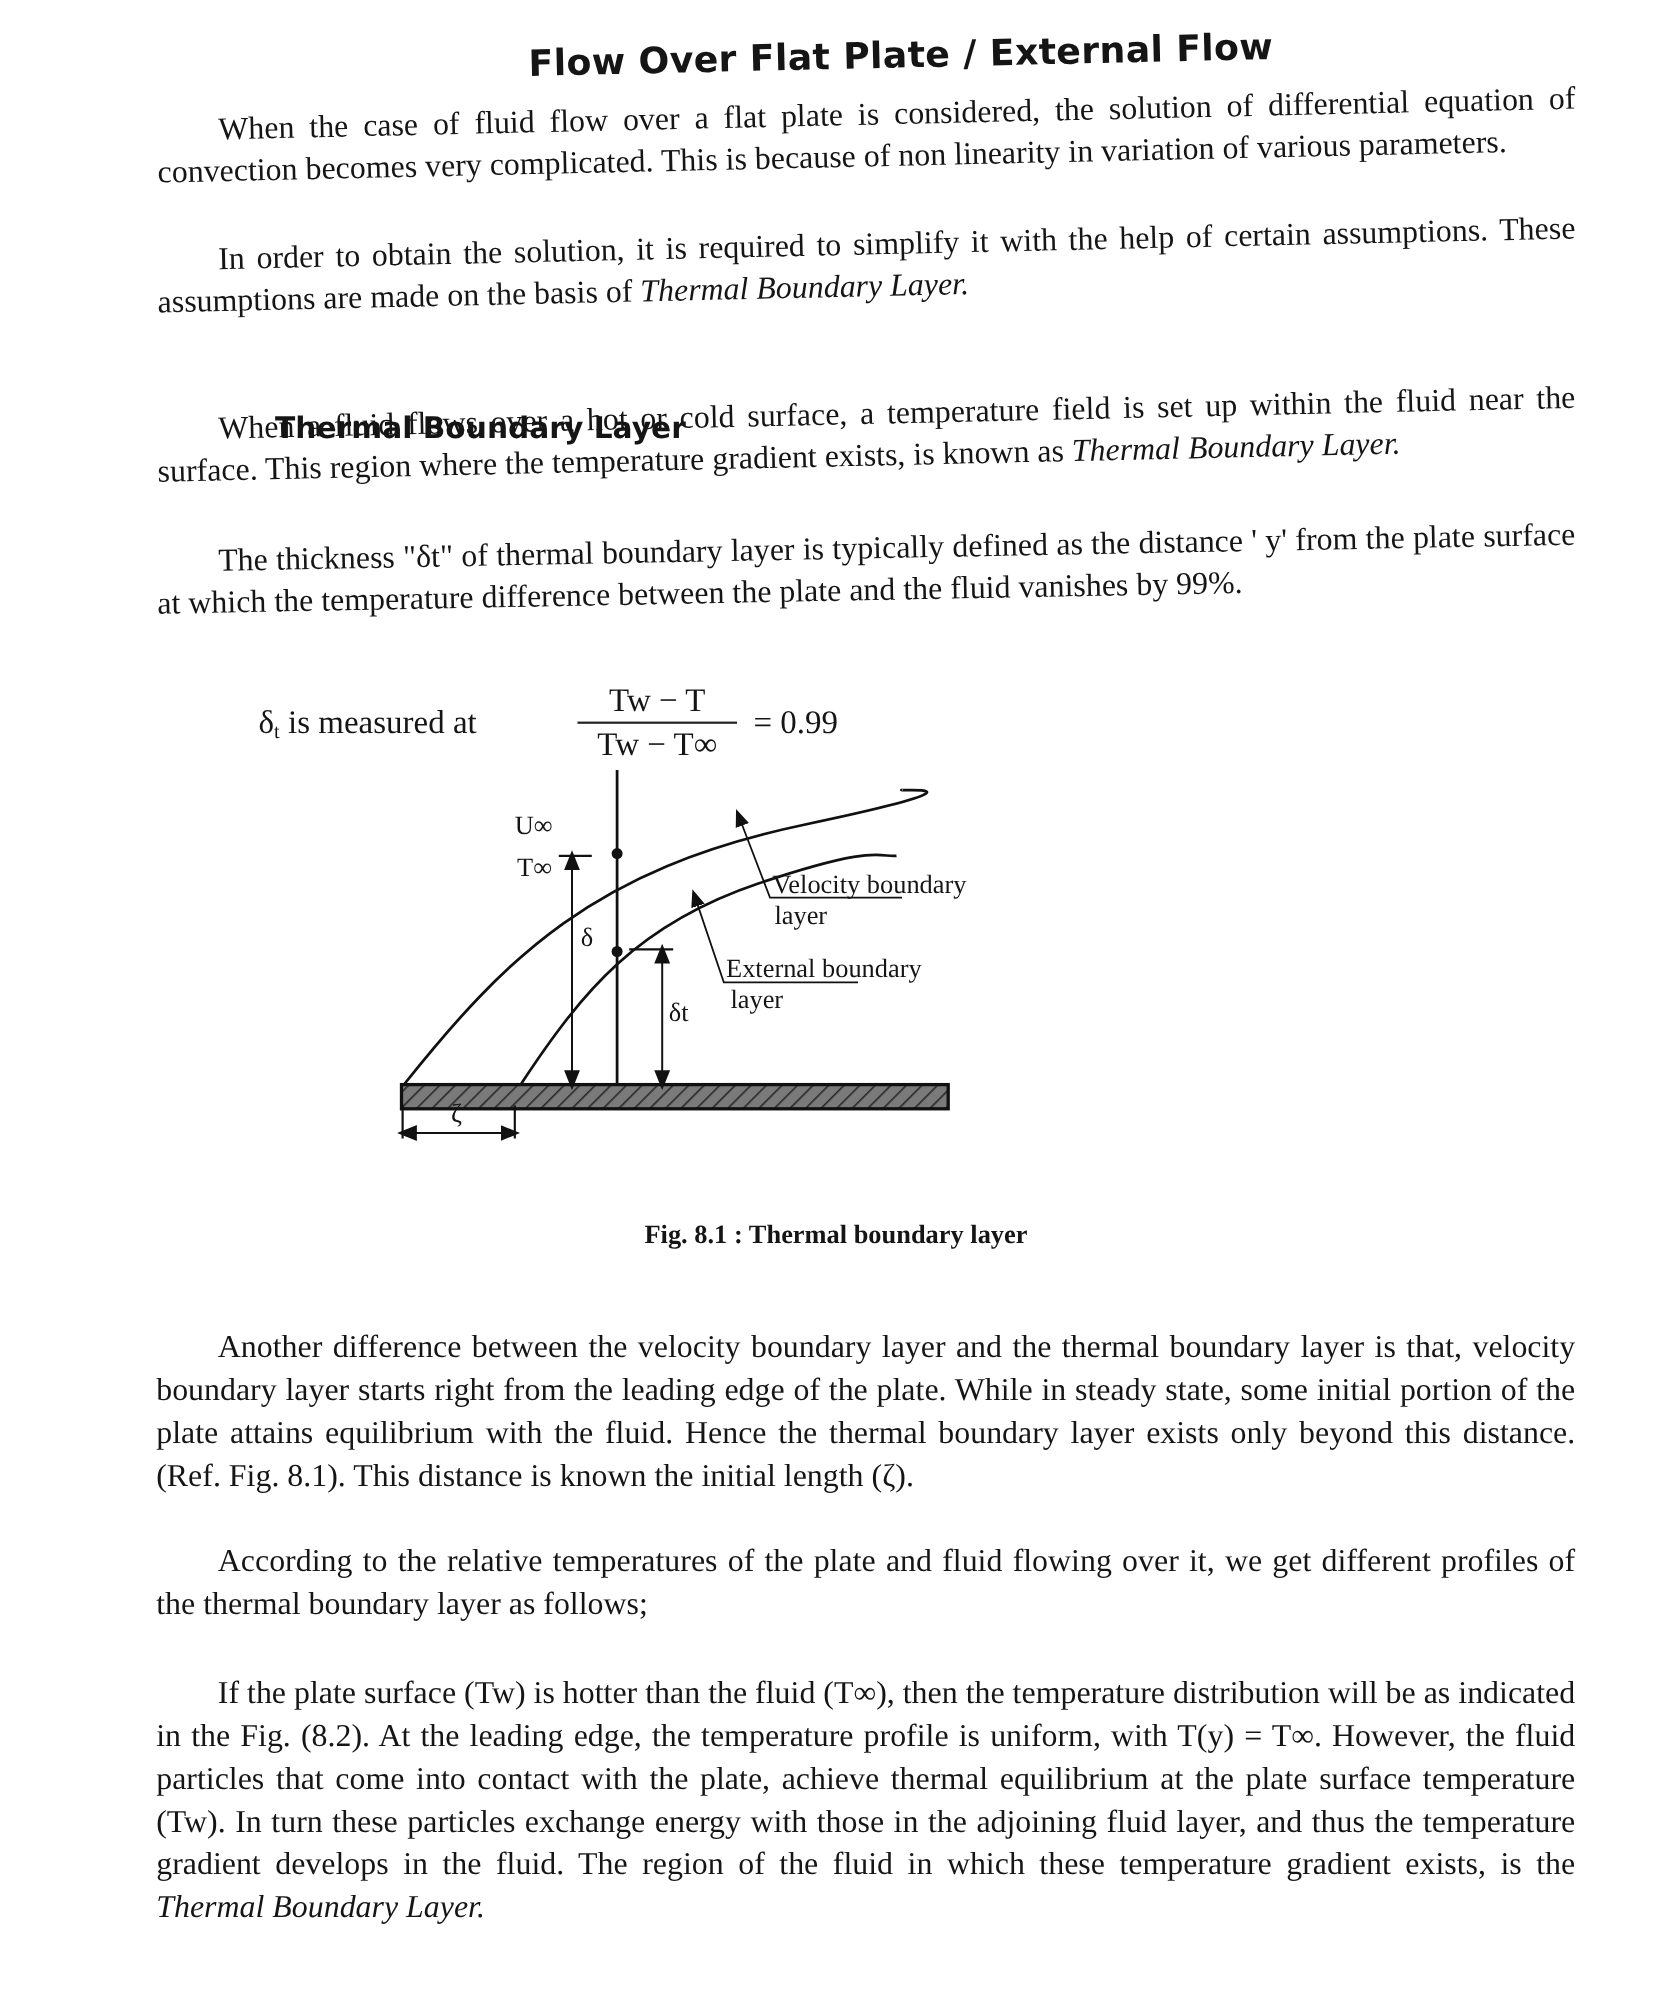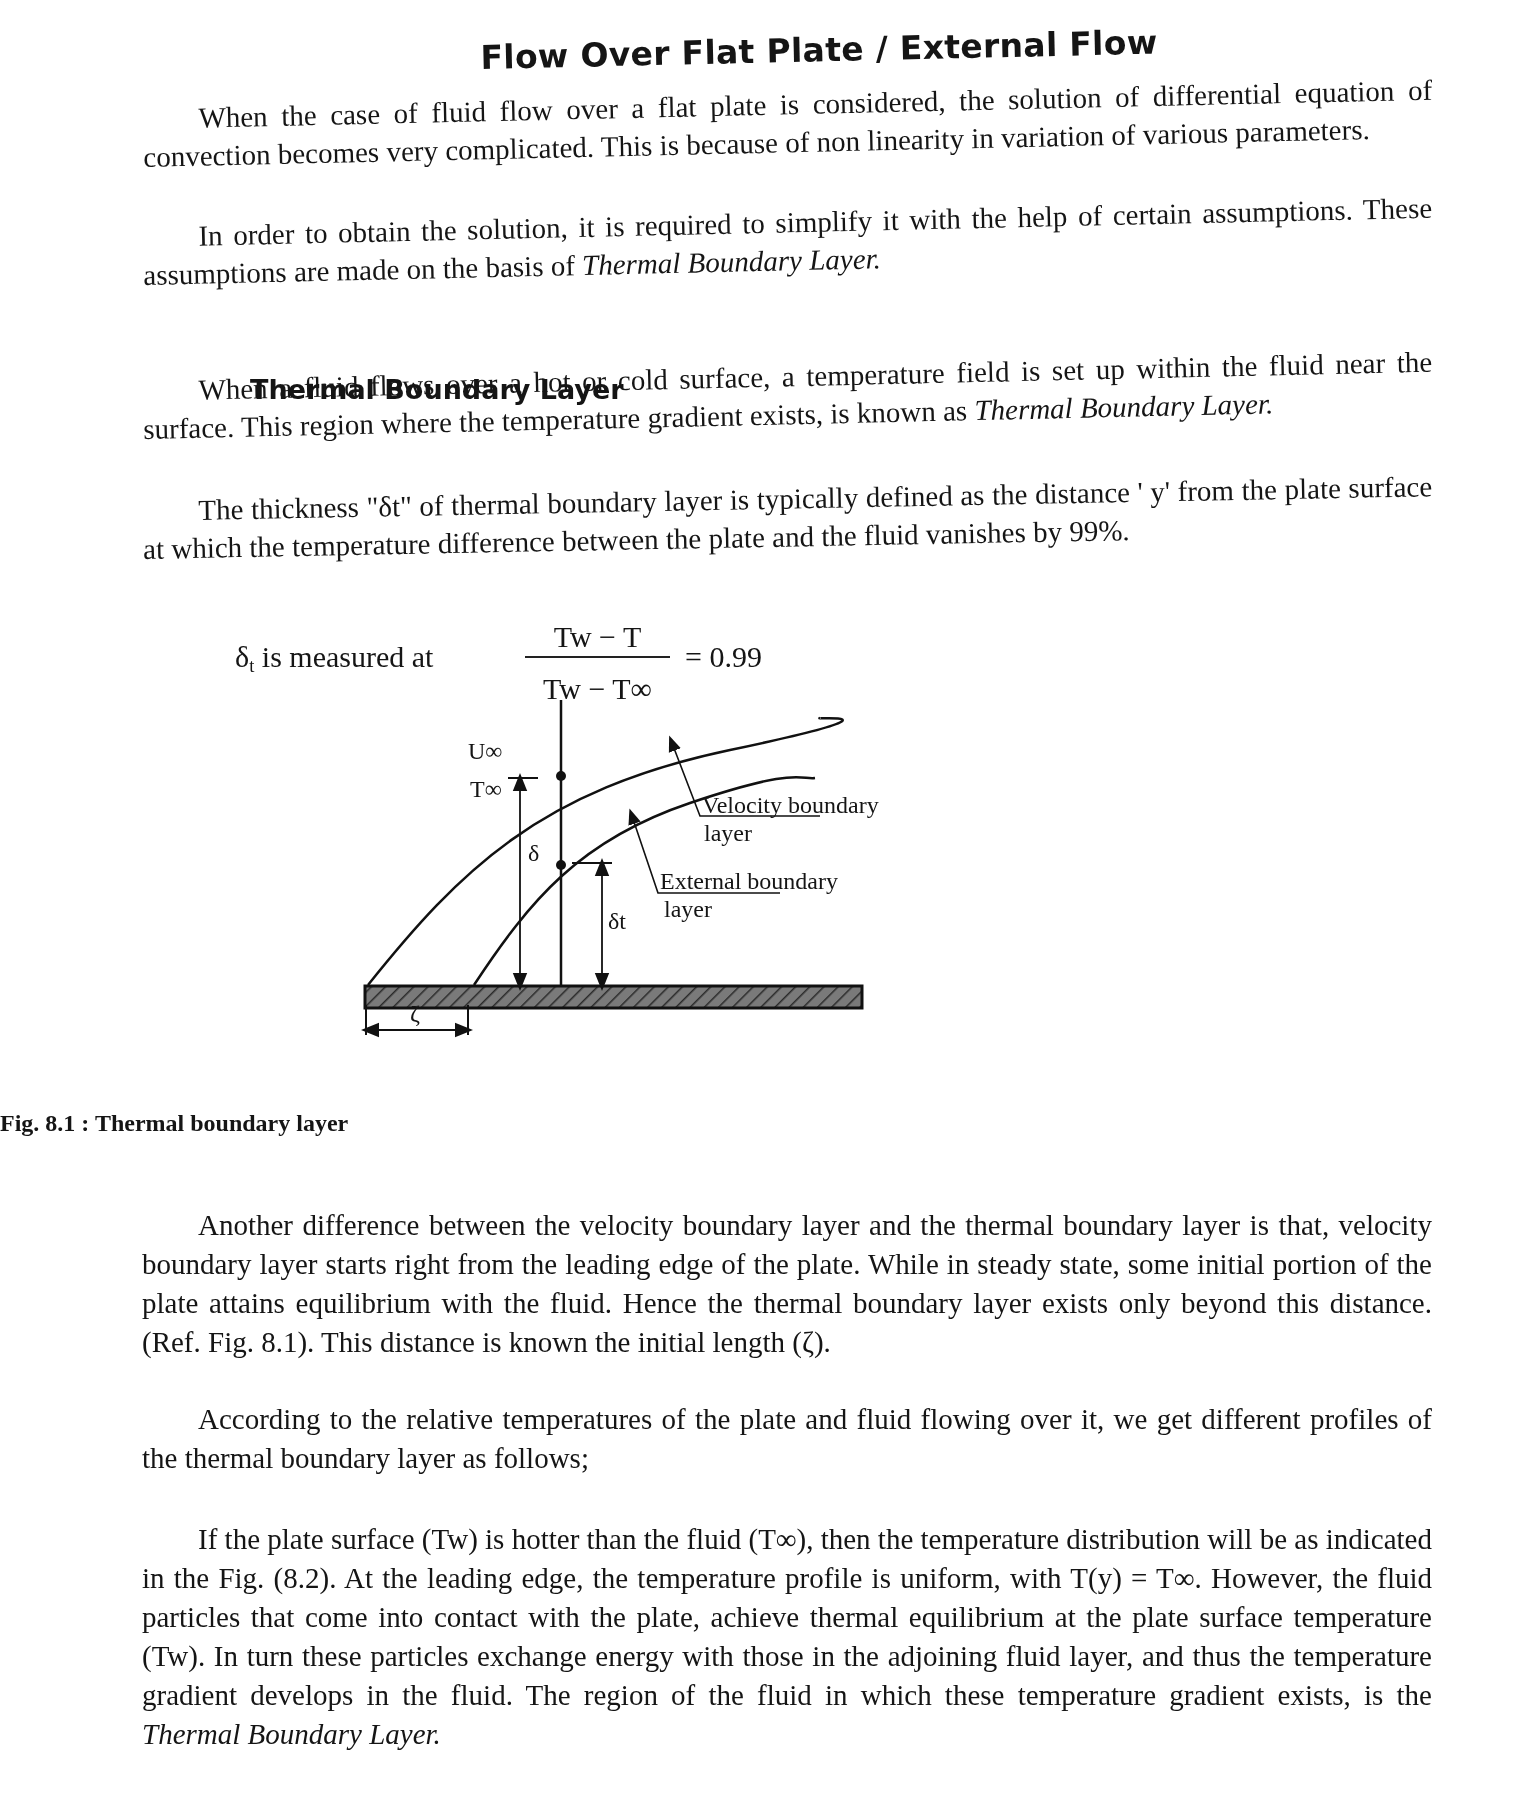--- a/index.html
+++ b/index.html
@@ -10,26 +10,26 @@
     .para .indent { display: inline-block; width: 56px; }
     .rot1 { transform: rotate(-1.3deg); }
     .rot2 { transform: rotate(-1.1deg); }
     .heading { position: absolute; left: 250px; top: 330px; font-family: "DejaVu Sans", sans-serif; font-weight: bold; font-size: 27px; white-space: nowrap; margin-top: 44px; }
     em { font-style: italic; }
     sub { font-size: 0.62em; vertical-align: -0.25em; }
     .eq-row { position: absolute; left: 235px; top: 620px; height: 80px; width: 600px; }
     .eq-label { position: absolute; left: 0; top: 20px; font-size: 30px; white-space: nowrap; }
     .frac { position: absolute; left: 290px; top: 0; width: 145px; text-align: center; font-size: 30px; }
     .frac .num { display: block; border-bottom: 2px solid #222; padding-bottom: 2px; }
-    .frac .den { display: block; padding-top: 14px; font-family: Liberation Serif, serif; }
+    .frac .den { display: block; padding-top: 2px; font-family: Liberation Serif, serif; }
     .eq-rhs { position: absolute; left: 450px; top: 20px; font-size: 30px; white-space: nowrap; }
     .figure { position: absolute; left: 360px; top: 700px; width: 860px; height: 400px; }
     .figure svg { position: absolute; left: 0; top: 0; }
     .fig-label { position: absolute; font-size: 24px; white-space: nowrap; font-family: "Liberation Serif", serif; }
-    .caption { position: absolute; left: 0; width: 1520px; font-weight: bold; font-size: 24px; font-family: "Liberation Serif", serif; }
+    .caption { position: absolute; left: 0; width: 1520px; text-align: center; font-weight: bold; font-size: 24px; font-family: "Liberation Serif", serif; }
     .lower { font-family: "Liberation Serif", serif; font-size: 29px; line-height: 39px; }
     .subhead { font-weight: bold; }
   </style>
 </head>
 <body>
 
 <div class="page">
 
   <div class="title">Flow Over Flat Plate / External Flow</div>
 

